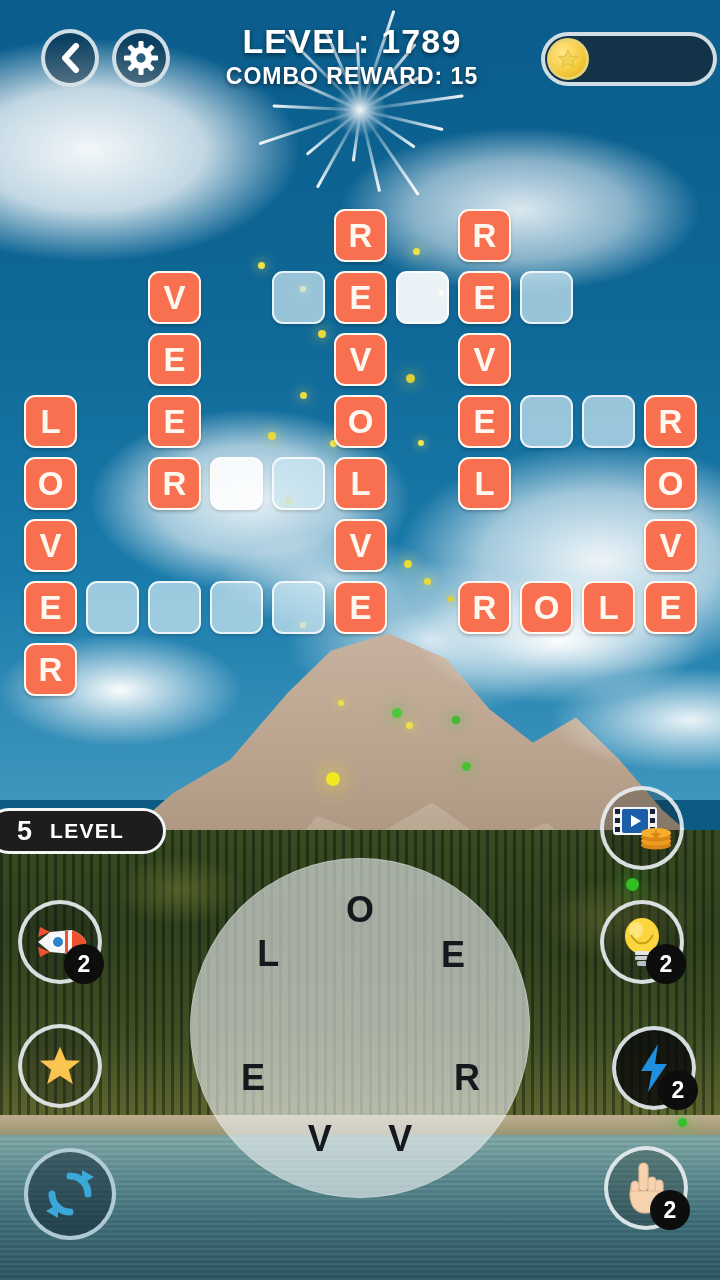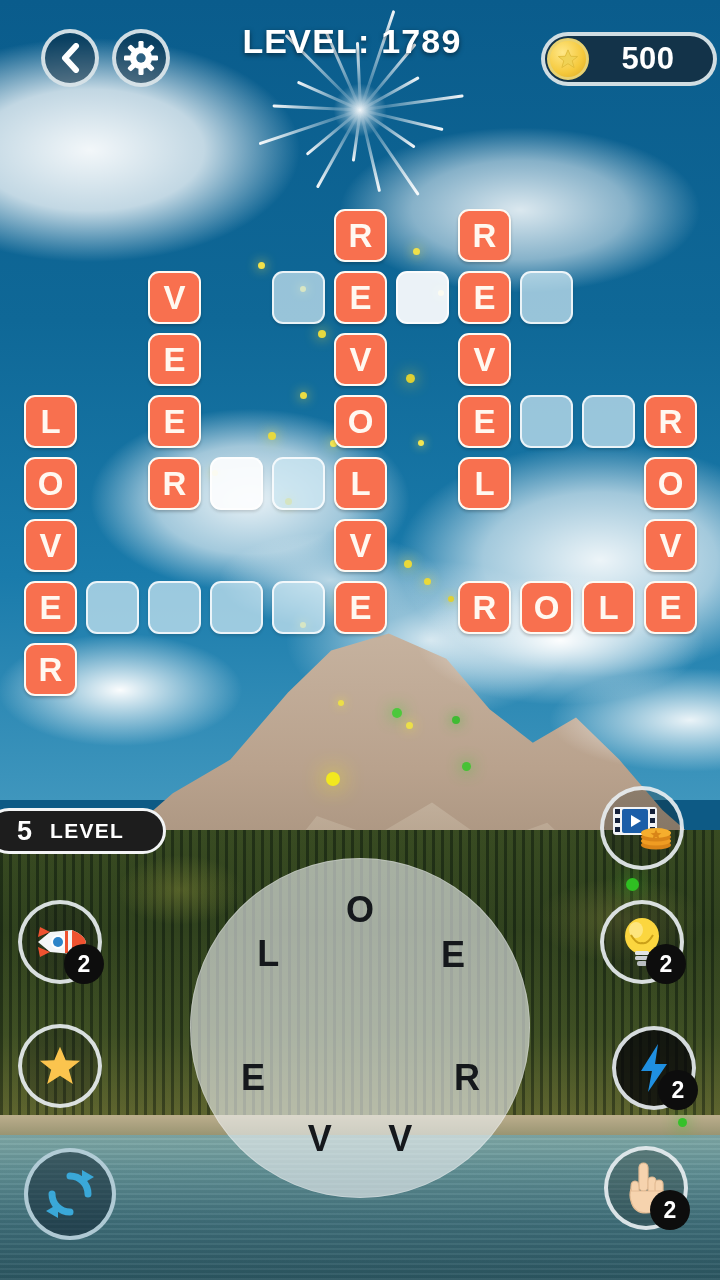--- a/index.html
+++ b/index.html
@@ -276,29 +276,29 @@
           <rect x="17" y="31" width="6" height="9" rx="1.6" transform="rotate(45 20 20)"></rect>
           <rect x="0" y="17" width="9" height="6" rx="1.6" transform="rotate(45 20 20)"></rect>
           <rect x="31" y="17" width="9" height="6" rx="1.6" transform="rotate(45 20 20)"></rect>
         </g>
         <circle cx="20" cy="20" r="5.5" fill="#2b5f80"></circle>
       </svg>
     </div>
 
     <div class="title-wrap">
       <div class="t-level">LEVEL: 1789</div>
+      <div class="t-combo">COMBO REWARD: 15</div>
     </div>
 
     <div id="coin-badge">
       <div class="coin">
         <svg width="22" height="22" viewBox="0 0 24 24">
           <path d="M12 2 L15 9 L22.5 9.3 L16.6 14 L18.7 21.4 L12 17.1 L5.3 21.4 L7.4 14 L1.5 9.3 L9 9 Z" fill="#f0d255" stroke="#e0bb3a" stroke-width="1"></path>
         </svg>
       </div>
-      <div id="coin-value">500</div>
     </div>
   </div>
 
   <div id="grid">
       <div class="cell filled" style="left: 334px; top: 209px;">R</div>
       <div class="cell filled" style="left: 458px; top: 209px;">R</div>
       <div class="cell empty" style="left: 272px; top: 271px;"></div>
       <div class="cell filled" style="left: 334px; top: 271px;">E</div>
       <div class="cell empty hl" style="left: 396px; top: 271px;"></div>
       <div class="cell filled" style="left: 458px; top: 271px;">E</div>

